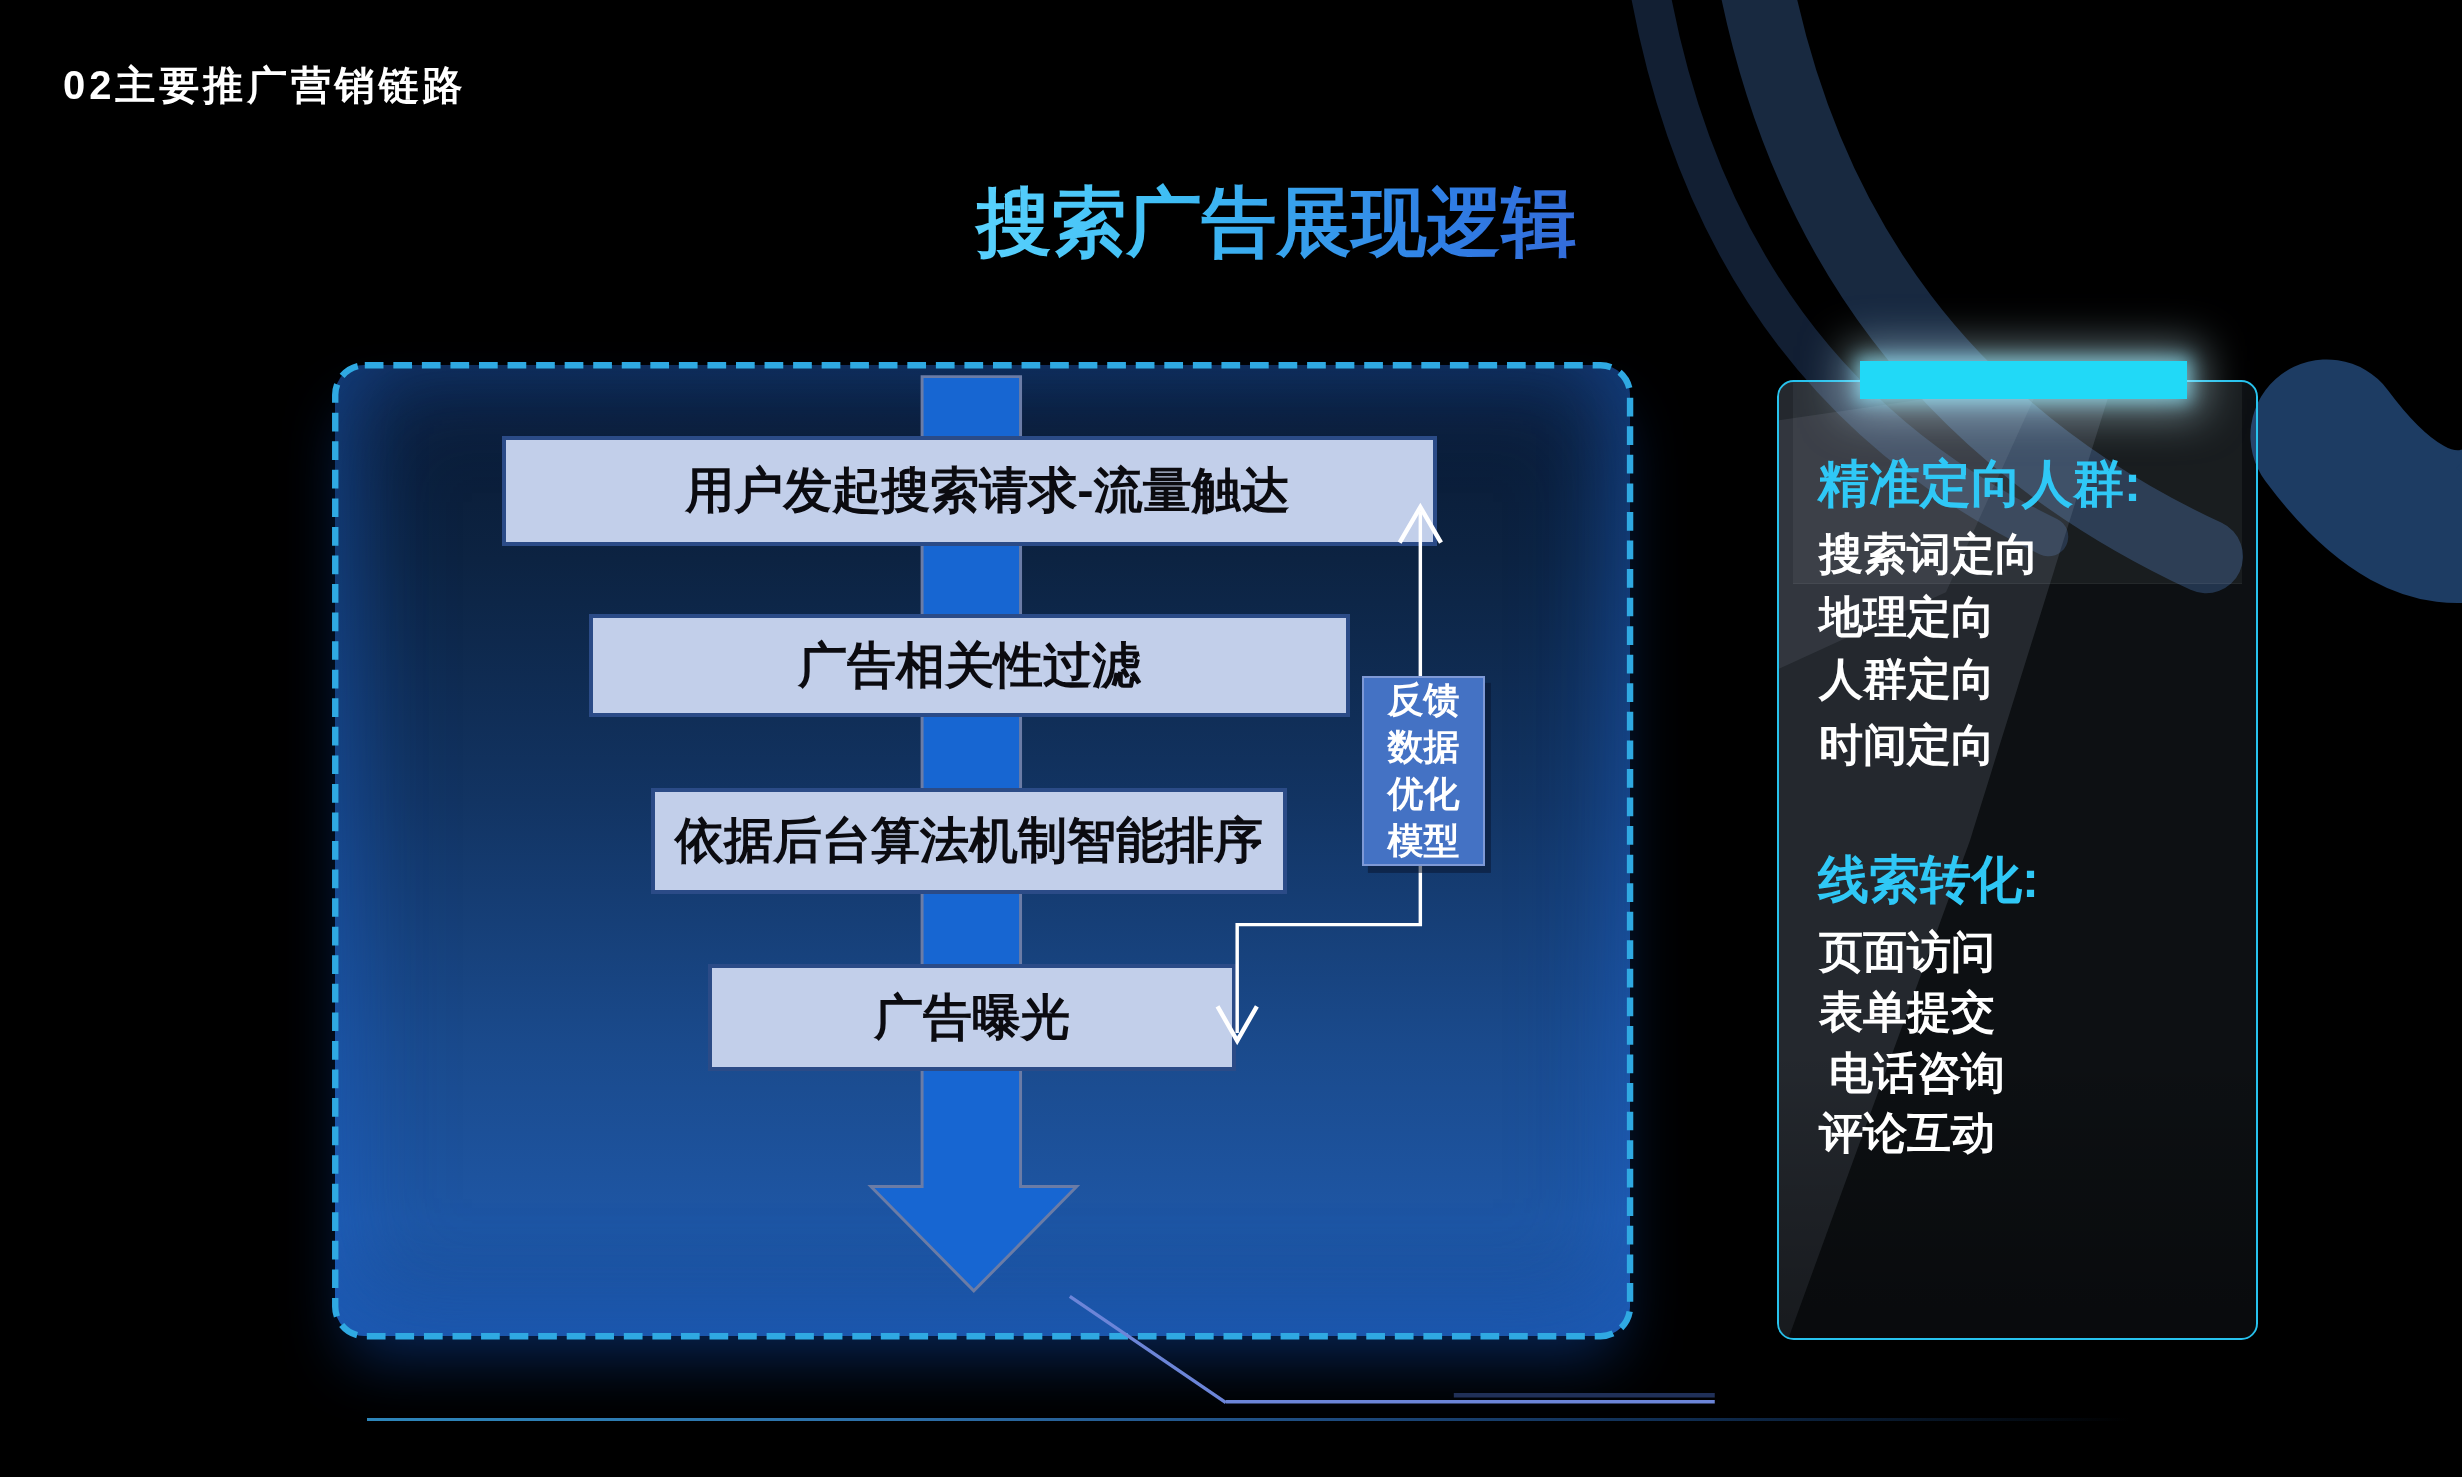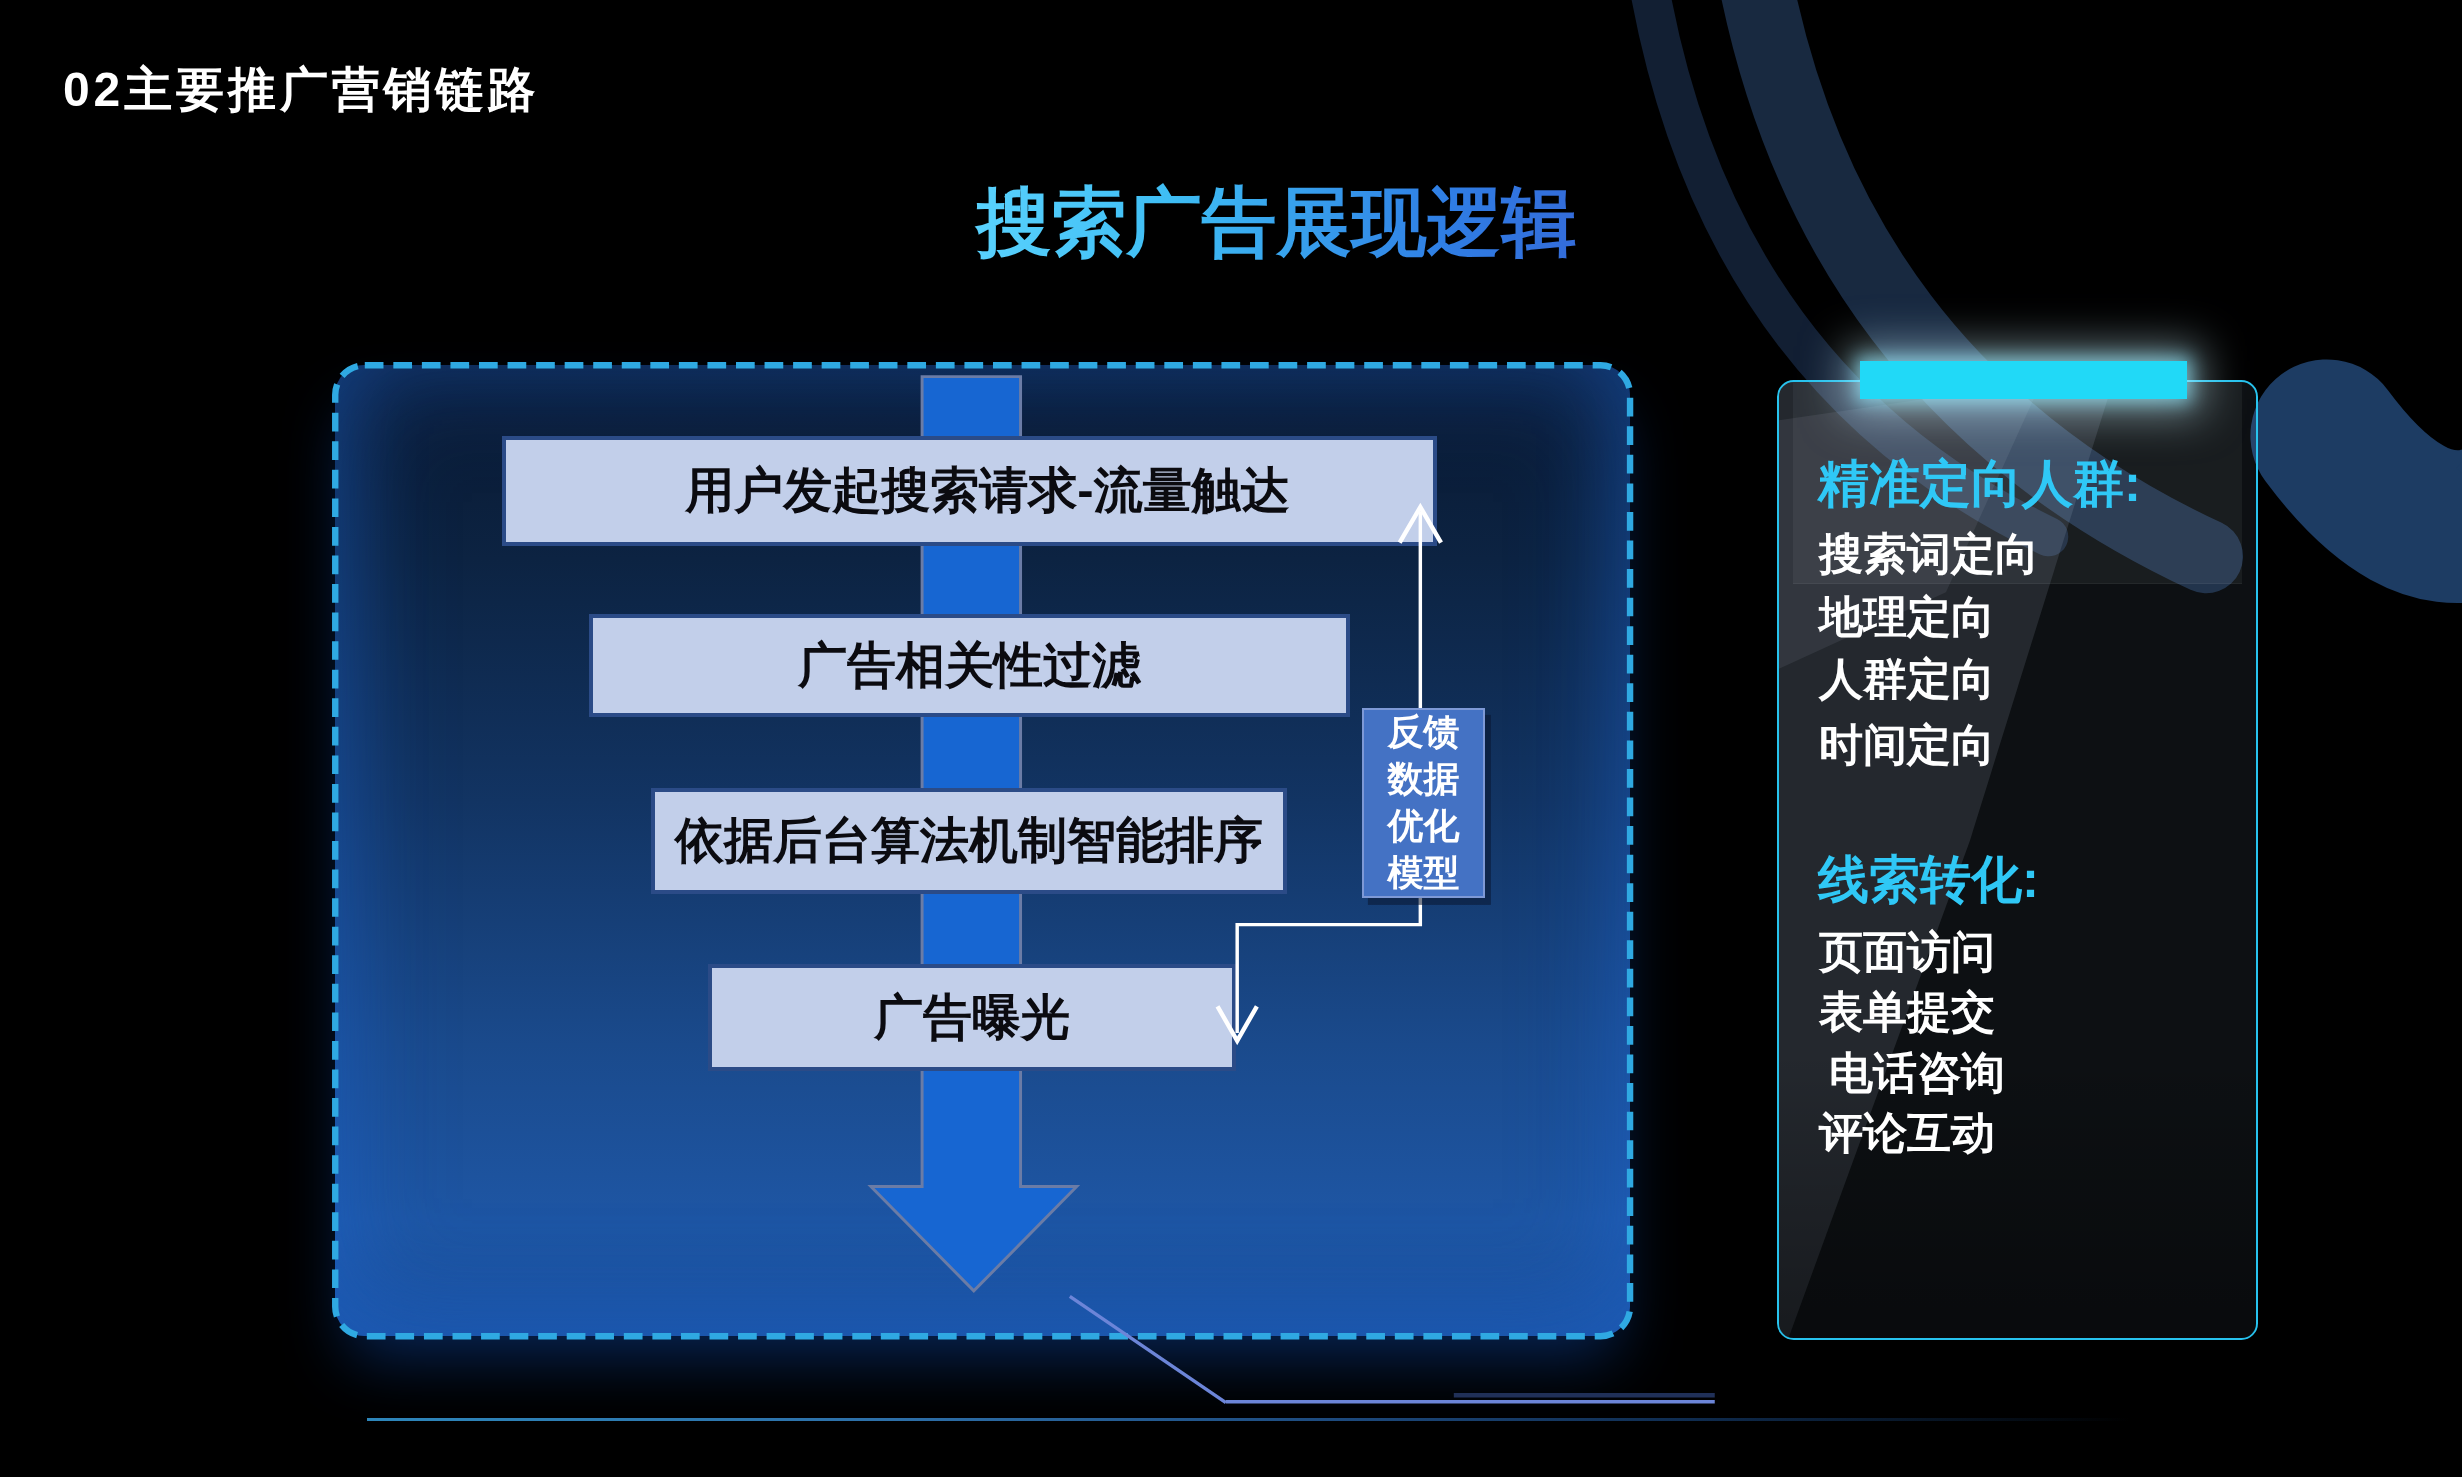--- a/index.html
+++ b/index.html
@@ -1,42 +1,42 @@
 <!DOCTYPE html>
 <html style="font-size:7.9px"><head>
 <meta charset="utf-8">
 <style>
   html,body{margin:0;padding:0;background:#000;}
   body{font-family:"Liberation Sans","DejaVu Sans",sans-serif;}
   #canvas{position:relative;width:2627px;height:1477px;background:#000;overflow:hidden;}
   .abs{position:absolute;}
 
   
-  .section-title{left:63px;top:58px;font-size:48px;font-weight:800;color:#ffffff;letter-spacing:3.9px;white-space:nowrap;}
+  .section-title{left:63px;top:58px;font-size:40px;font-weight:800;color:#ffffff;letter-spacing:3.9px;white-space:nowrap;}
   .main-title{left:932px;top:173px;width:689px;text-align:center;font-size:75px;font-weight:800;white-space:nowrap;
     background:linear-gradient(90deg,#5fd6ff 0%,#3ebdf4 35%,#2f7de4 75%,#3566d6 100%);
     -webkit-background-clip:text;background-clip:text;color:transparent;}
 
   
   .flow-container{left:335px;top:365px;width:1295px;height:971px;border-radius:29.5px;
     background:linear-gradient(180deg,#091830 0%,#0c2342 20%,#123463 45%,#1a4a8c 70%,#1e56a4 88%,#1b4d96 100%);
     box-shadow:inset 0 0 98px 19.7px rgba(32,98,198,0.40), inset 0 -39px 89px rgba(28,105,215,0.30), 0 34px 64px -14.8px rgba(15,70,160,0.55);}
   svg.layer{position:absolute;left:0;top:0;width:2627px;height:1477px;pointer-events:none;}
 
   
   .step{display:flex;align-items:center;justify-content:center;background:#c2cfea;border:4.4px solid #2b4b87;
     color:#0b0b10;font-size:49px;font-weight:800;white-space:nowrap;box-sizing:border-box;}
   .step-1{left:502px;top:436px;width:935px;height:110px;padding-left:36px;}
   .step-2{left:589px;top:614px;width:761px;height:103px;}
   .step-3{left:651px;top:788px;width:636px;height:106px;}
   .step-4{left:708px;top:964px;width:528px;height:107px;}
 
   
   .feedback-box{left:1362px;top:676px;width:123px;height:190px;background:#4472c4;border:2px solid #7e99d6;
-    box-sizing:border-box;box-shadow:5.9px 6.9px 0 rgba(10,22,48,0.55);display:flex;align-items:center;justify-content:center;margin-top:32px;}
+    box-sizing:border-box;box-shadow:5.9px 6.9px 0 rgba(10,22,48,0.55);display:flex;align-items:center;justify-content:center;}
   .feedback-box span{display:block;width:84px;font-size:36px;font-weight:700;color:#ffffff;line-height:1.30;
     word-break:break-all;text-align:center;}
 
   
   .info-panel{left:1777px;top:380px;width:481px;height:960px;border:2.5px solid #27c3ee;border-radius:16.7px;box-sizing:border-box;}
   .panel-glass{position:absolute;left:0;top:0;right:0;bottom:0;border-radius:13.8px;overflow:hidden;
     background:rgba(125,158,190,0.10);}
   .glass-top{position:absolute;left:3%;top:0;width:94%;height:21%;background:rgba(215,230,245,0.06);border-bottom:1px solid rgba(255,255,255,0.05);}
   .streak-1{position:absolute;left:0;top:0;width:100%;height:100%;background:rgba(190,210,230,0.13);
     clip-path:polygon(0% 0%,70% 0%,40% 48%,2% 100%,0% 100%);}

